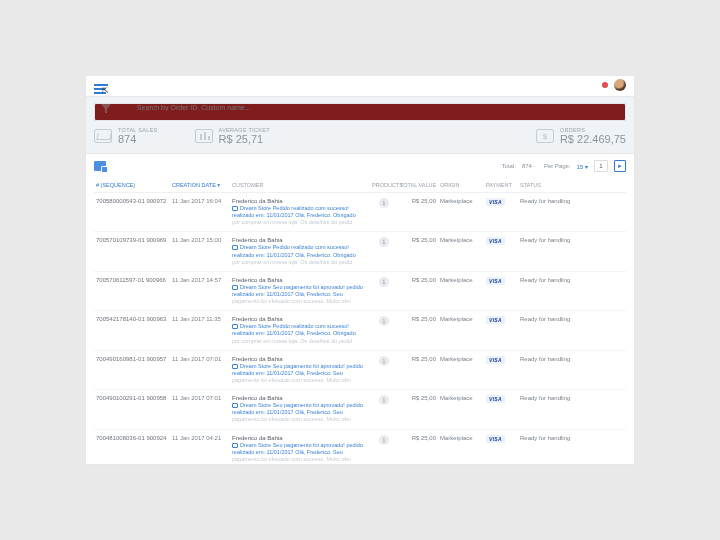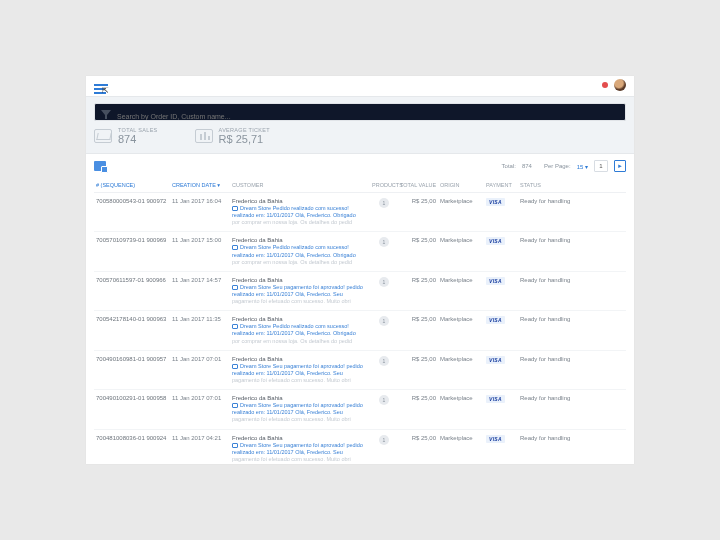--- a/index.html
+++ b/index.html
@@ -71,26 +71,27 @@
     background: radial-gradient(circle at 40% 35%, #d9a87a 0 40%, #5a3a28 60%);
   }
   .header-block {
     background: #f0f3f6;
     border-top: 1px solid #e5e8eb;
     border-bottom: 1px solid #e5e8eb;
     padding: 6px 8px 8px 8px;
   }
   .search-row {
     display: flex;
-    align-items: flex-end;
-    background: #0f172a;
+    align-items: flex-start;
+    background: #7f1d1d;
     border: 1px solid #e1e4e8;
     border-radius: 2px;
     height: 18px;
     padding: 0 6px;
+    gap: 20px;
   }
   .filter-icon {
     width: 10px;
     height: 10px;
     margin-right: 6px;
     opacity: 0.4;
   }
   .search-input {
     border: none;
     outline: none;
@@ -322,20 +323,27 @@
       </div>
       <div class="metric">
         <div class="metric-icon bars">
             <span></span>
           </div>
         <div>
           <div class="metric-label">AVERAGE TICKET</div>
           <div class="metric-value">R$ 25,71</div>
         </div>
       </div>
+      <div class="metric">
+        <div class="metric-icon money"></div>
+        <div>
+          <div class="metric-label">ORDERS</div>
+          <div class="metric-value">R$ 22.469,75</div>
+        </div>
+      </div>
     </div>
   </div>
 
   <div class="body">
     <div class="body-top">
       <span class="action-icon"></span>
       <div class="paging">
         <span>Total:</span>
         <span>874</span>
         <span style="margin-left:6px">Per Page:</span>

